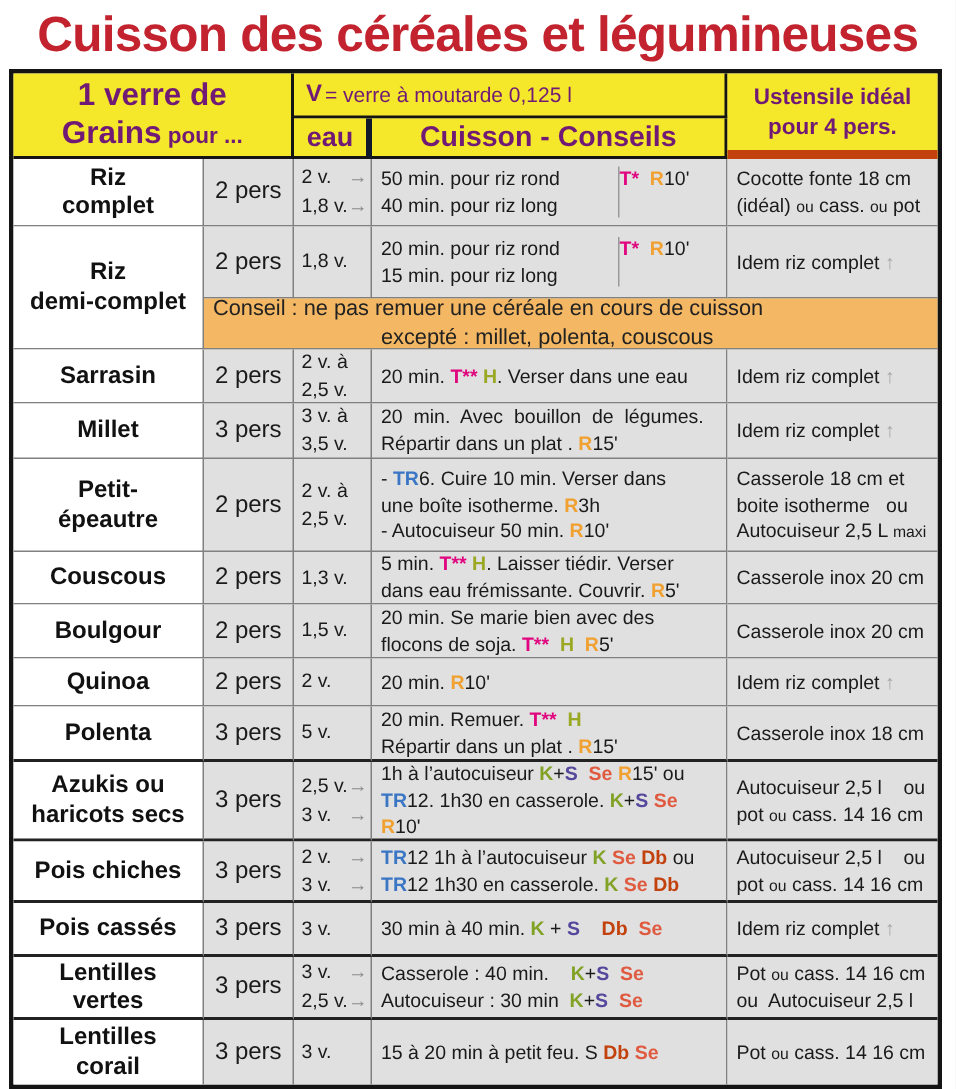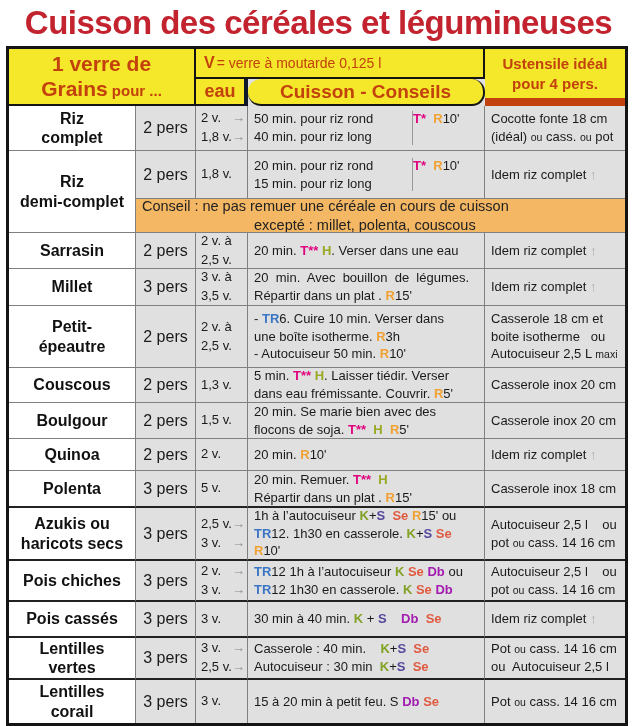--- a/index.html
+++ b/index.html
@@ -9,30 +9,30 @@
     display:grid;
     width:622px;margin-left:3px;
     grid-template-columns:127px 60px 52px 237px 1fr;
     grid-template-rows:30px 27px 45px 48px 34px 36px 37px 62px 35px 36px 32px 37px 53px 41px 36px 42px 43px;
     border:3px solid #141414;
     background:#e0e0e0;
     box-sizing:border-box;
   }
   .cell{box-sizing:border-box;overflow:hidden;}
   
-  .hdr{background:#f5e72a;display:flex;flex-direction:column;justify-content:center;align-items:center;font-weight:700;color:#c2410c;}
+  .hdr{background:#f5e72a;display:flex;flex-direction:column;justify-content:center;align-items:center;font-weight:700;color:#701a75;}
   .h-grains{grid-area:1/1/3/3;border-right:2px solid #141414;border-bottom:2px solid #141414;}
   .h-grains .l1{font-size:21px;line-height:1.15;}
   .h-grains .l2{font-size:21px;line-height:1.15;}
   .h-grains .l2 .sub{font-size:15px;}
   .h-vlegend{grid-area:1/3/2/5;flex-direction:row;justify-content:flex-start;padding-left:8px;border-right:2px solid #141414;border-bottom:2px solid #141414;font-weight:400;font-size:14px;}
   .h-vlegend .vb{font-weight:700;font-size:16px;margin-right:2px;}
   .h-eau{grid-area:2/3/3/4;border-right:4px solid #0f172a;border-bottom:2px solid #141414;font-size:18px;}
-  .h-cuisson{grid-area:2/4/3/5;border-right:2px solid #141414;border-bottom:2px solid #141414;font-size:19px;border-radius:13px;}
-  .h-ustensile{grid-area:1/5/3/6;border-bottom:8px solid #c2410c;font-size:15px;line-height:1.3;text-align:center;}
+  .h-cuisson{grid-area:2/4/3/5;border-right:2px solid #141414;border-bottom:2px solid #141414;font-size:19px;}
+  .h-ustensile{grid-area:1/5/3/6;border-bottom:6px solid #c2410c;font-size:15px;line-height:1.3;text-align:center;}
   
   .bc{border-right:1px solid #808080;border-bottom:1px solid #808080;background:#e0e0e0;color:#1a1a1a;}
   .bc.hb{border-bottom:2px solid #222;}
   .namec{background:#fff;display:flex;flex-direction:column;justify-content:center;align-items:center;font-weight:700;font-size:16px;line-height:1.2;color:#111;}
   .persc{display:flex;justify-content:center;align-items:center;font-size:16px;}
   .eauc{display:flex;flex-direction:column;justify-content:center;padding:1px 2px 1px 5px;font-size:13px;line-height:1.45;}
   .eauc .line{display:flex;justify-content:space-between;align-items:center;white-space:pre;}
   .cuic{display:flex;flex-direction:column;justify-content:center;padding:2px 4px 2px 6px;font-size:13px;line-height:1.35;}
   .cuic .line{white-space:pre-wrap;}
   .ustc{display:flex;flex-direction:column;justify-content:center;padding:2px 3px 2px 6px;font-size:13px;line-height:1.35;}
@@ -44,21 +44,21 @@
   .conseil{grid-column:2/6;background:#f4b763;border-bottom:1px solid #808080;display:flex;flex-direction:column;justify-content:center;font-size:14.5px;color:#222;padding:2px 6px;line-height:1.25;}
   .conseil .l2{margin-left:112px;}
   
   .sg-mg{color:#e0057e;font-weight:700;}
   .sg-or{color:#f0a132;font-weight:700;}
   .sg-ol{color:#9aa823;font-weight:700;}
   .sg-bl{color:#3b76c5;font-weight:700;}
   .sg-gr{color:#82a226;font-weight:700;}
   .sg-pu{color:#55479b;font-weight:700;}
   .sg-se{color:#e05a40;font-weight:700;}
-  .sg-db{color:#a21caf;font-weight:700;}
+  .sg-db{color:#c2410c;font-weight:700;}
   .sg-ar{color:#8b8b8b;font-weight:400;}
   .sg-up{color:#a8a8a8;}
   .sg-sm{font-size:10.5px;}
 </style>
 </head>
 <body>
 
 <div class="page">
   <h1 class="title">Cuisson des céréales et légumineuses</h1>
 

